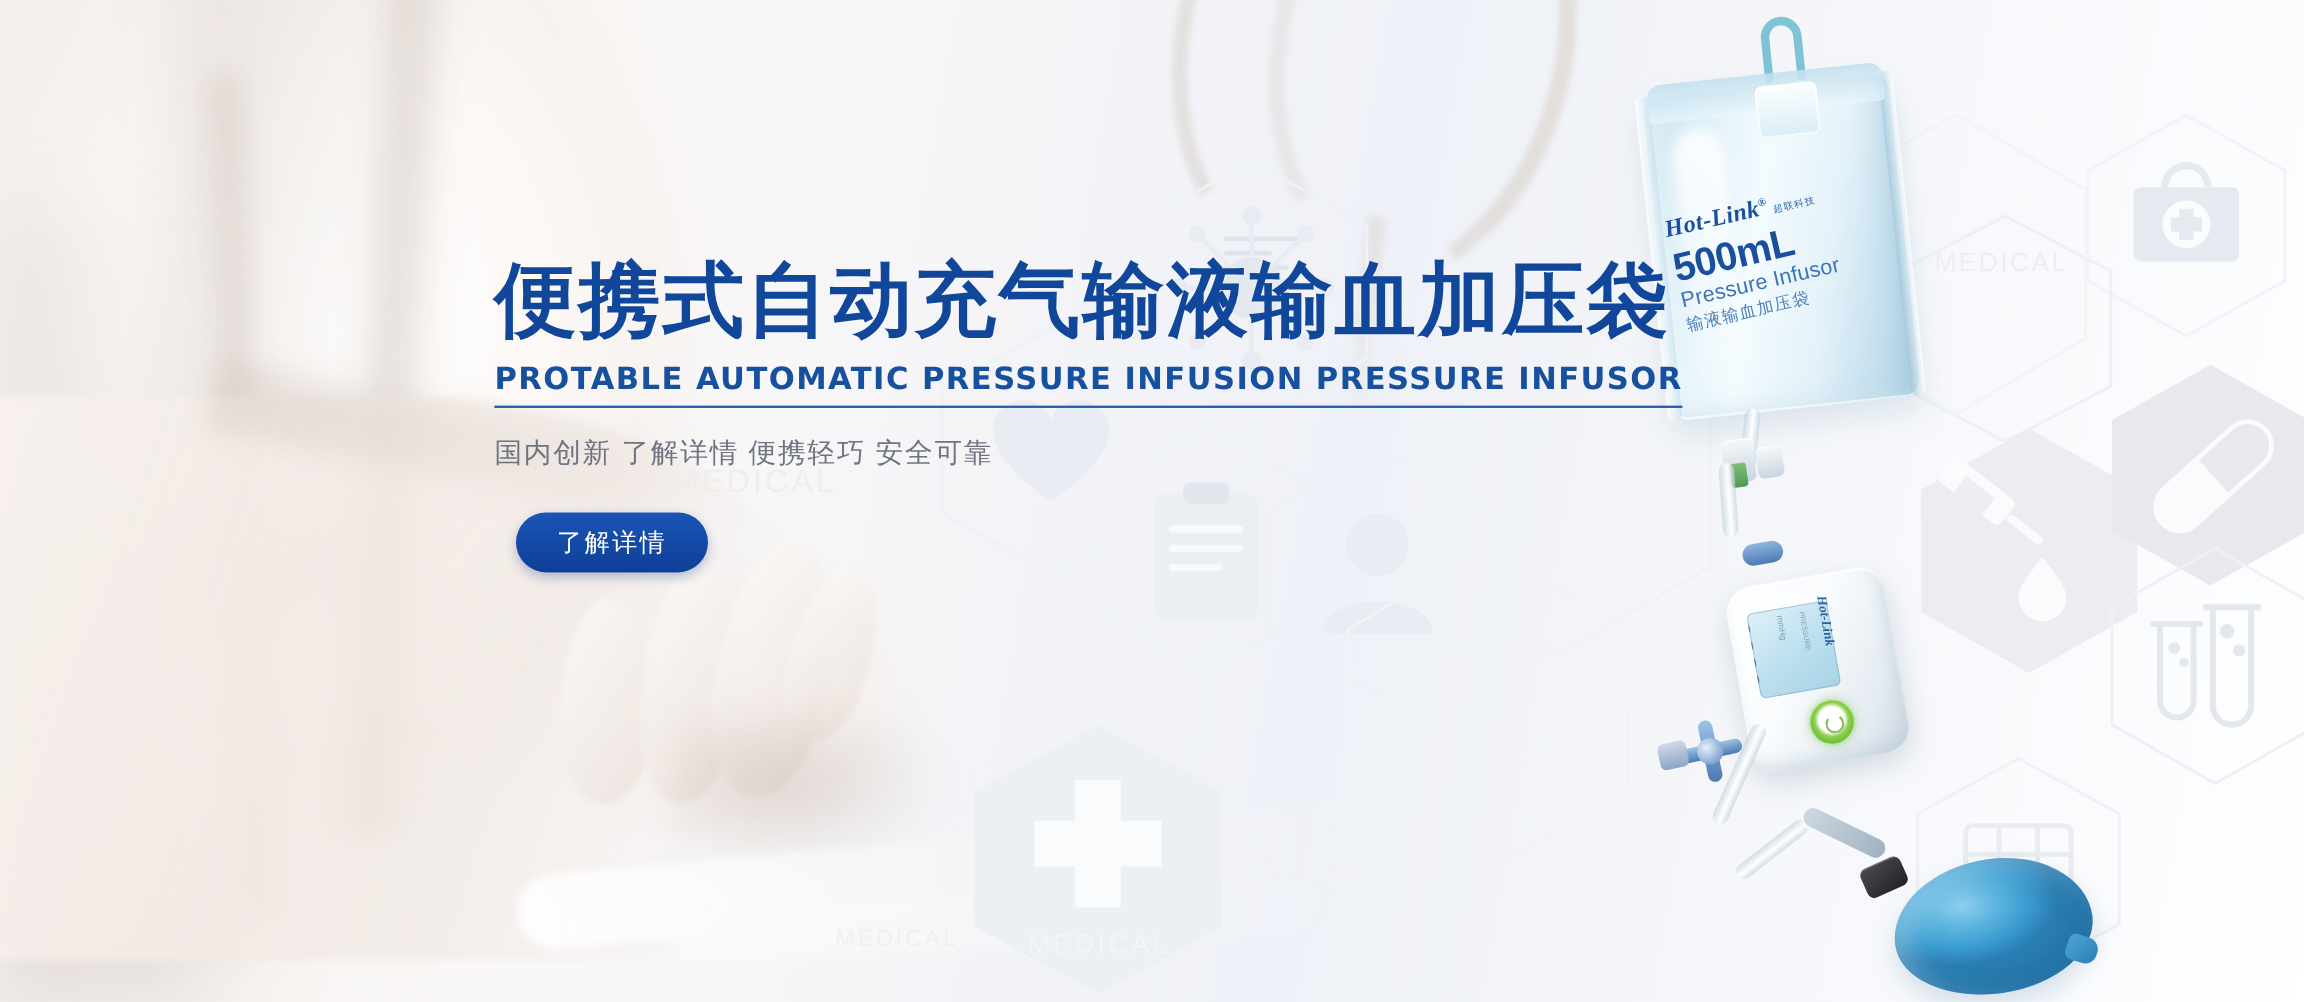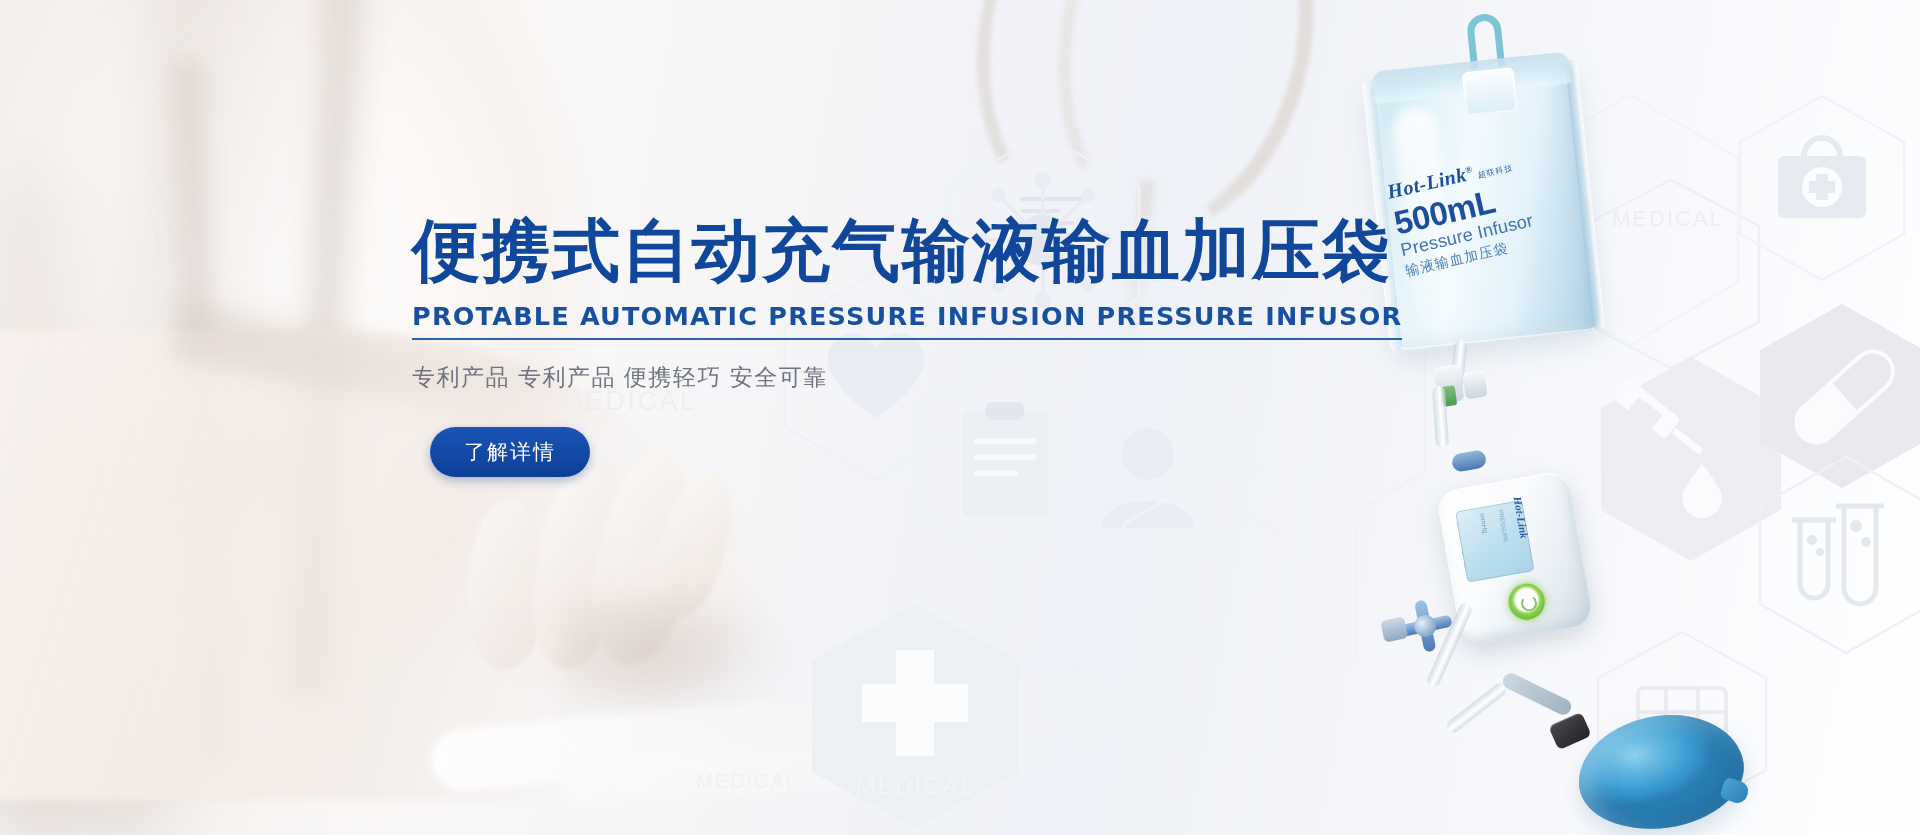--- a/index.html
+++ b/index.html
@@ -686,17 +686,17 @@
     <div class="tube tube-4"></div>
     <div class="bulb-neck"></div>
     <div class="bulb-valve"></div>
     <div class="bulb"></div>
     <div class="bulb-tip"></div>
   </div>
 
   <div class="content">
     <div class="headline">便携式自动充气输液输血加压袋</div>
     <div class="subheadline">PROTABLE AUTOMATIC PRESSURE INFUSION PRESSURE INFUSOR</div>
-    <div class="features">专利产品  专利产品  便携轻巧  安全可靠</div>
+    <div class="features">国内创新  了解详情  便携轻巧  安全可靠</div>
     <button class="cta">了解详情</button>
   </div>
 
 </div>
 
 </body></html>

